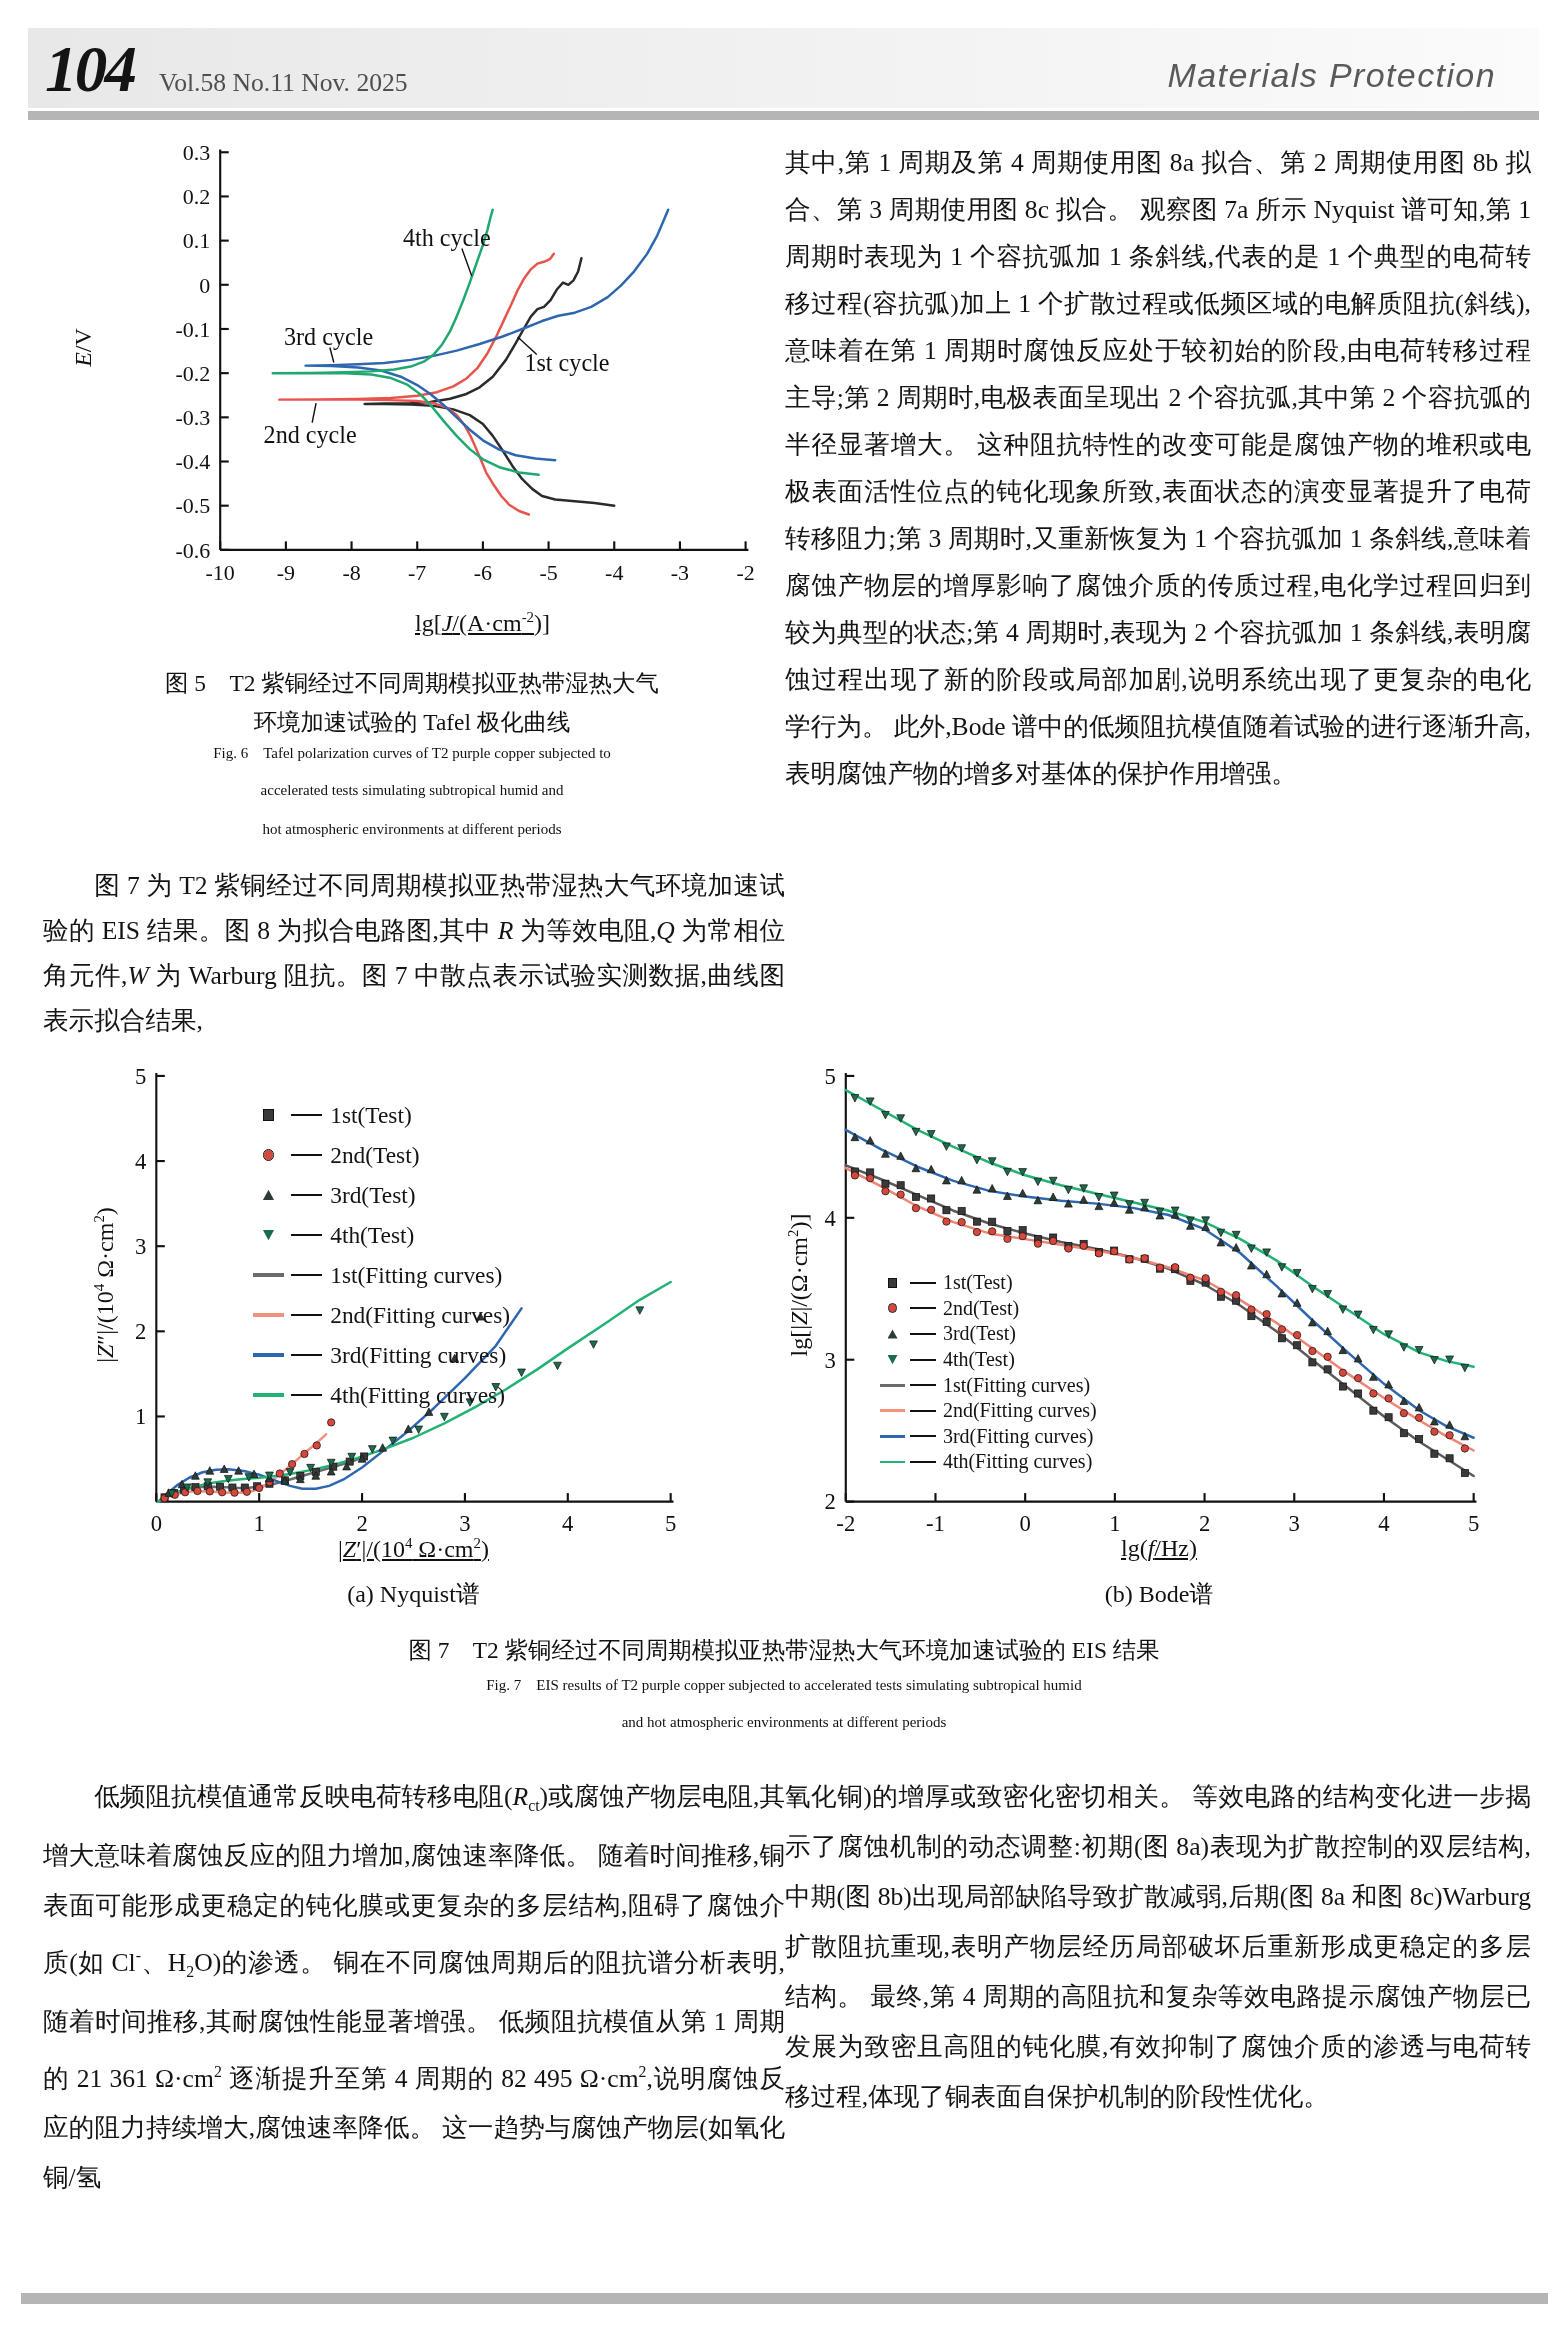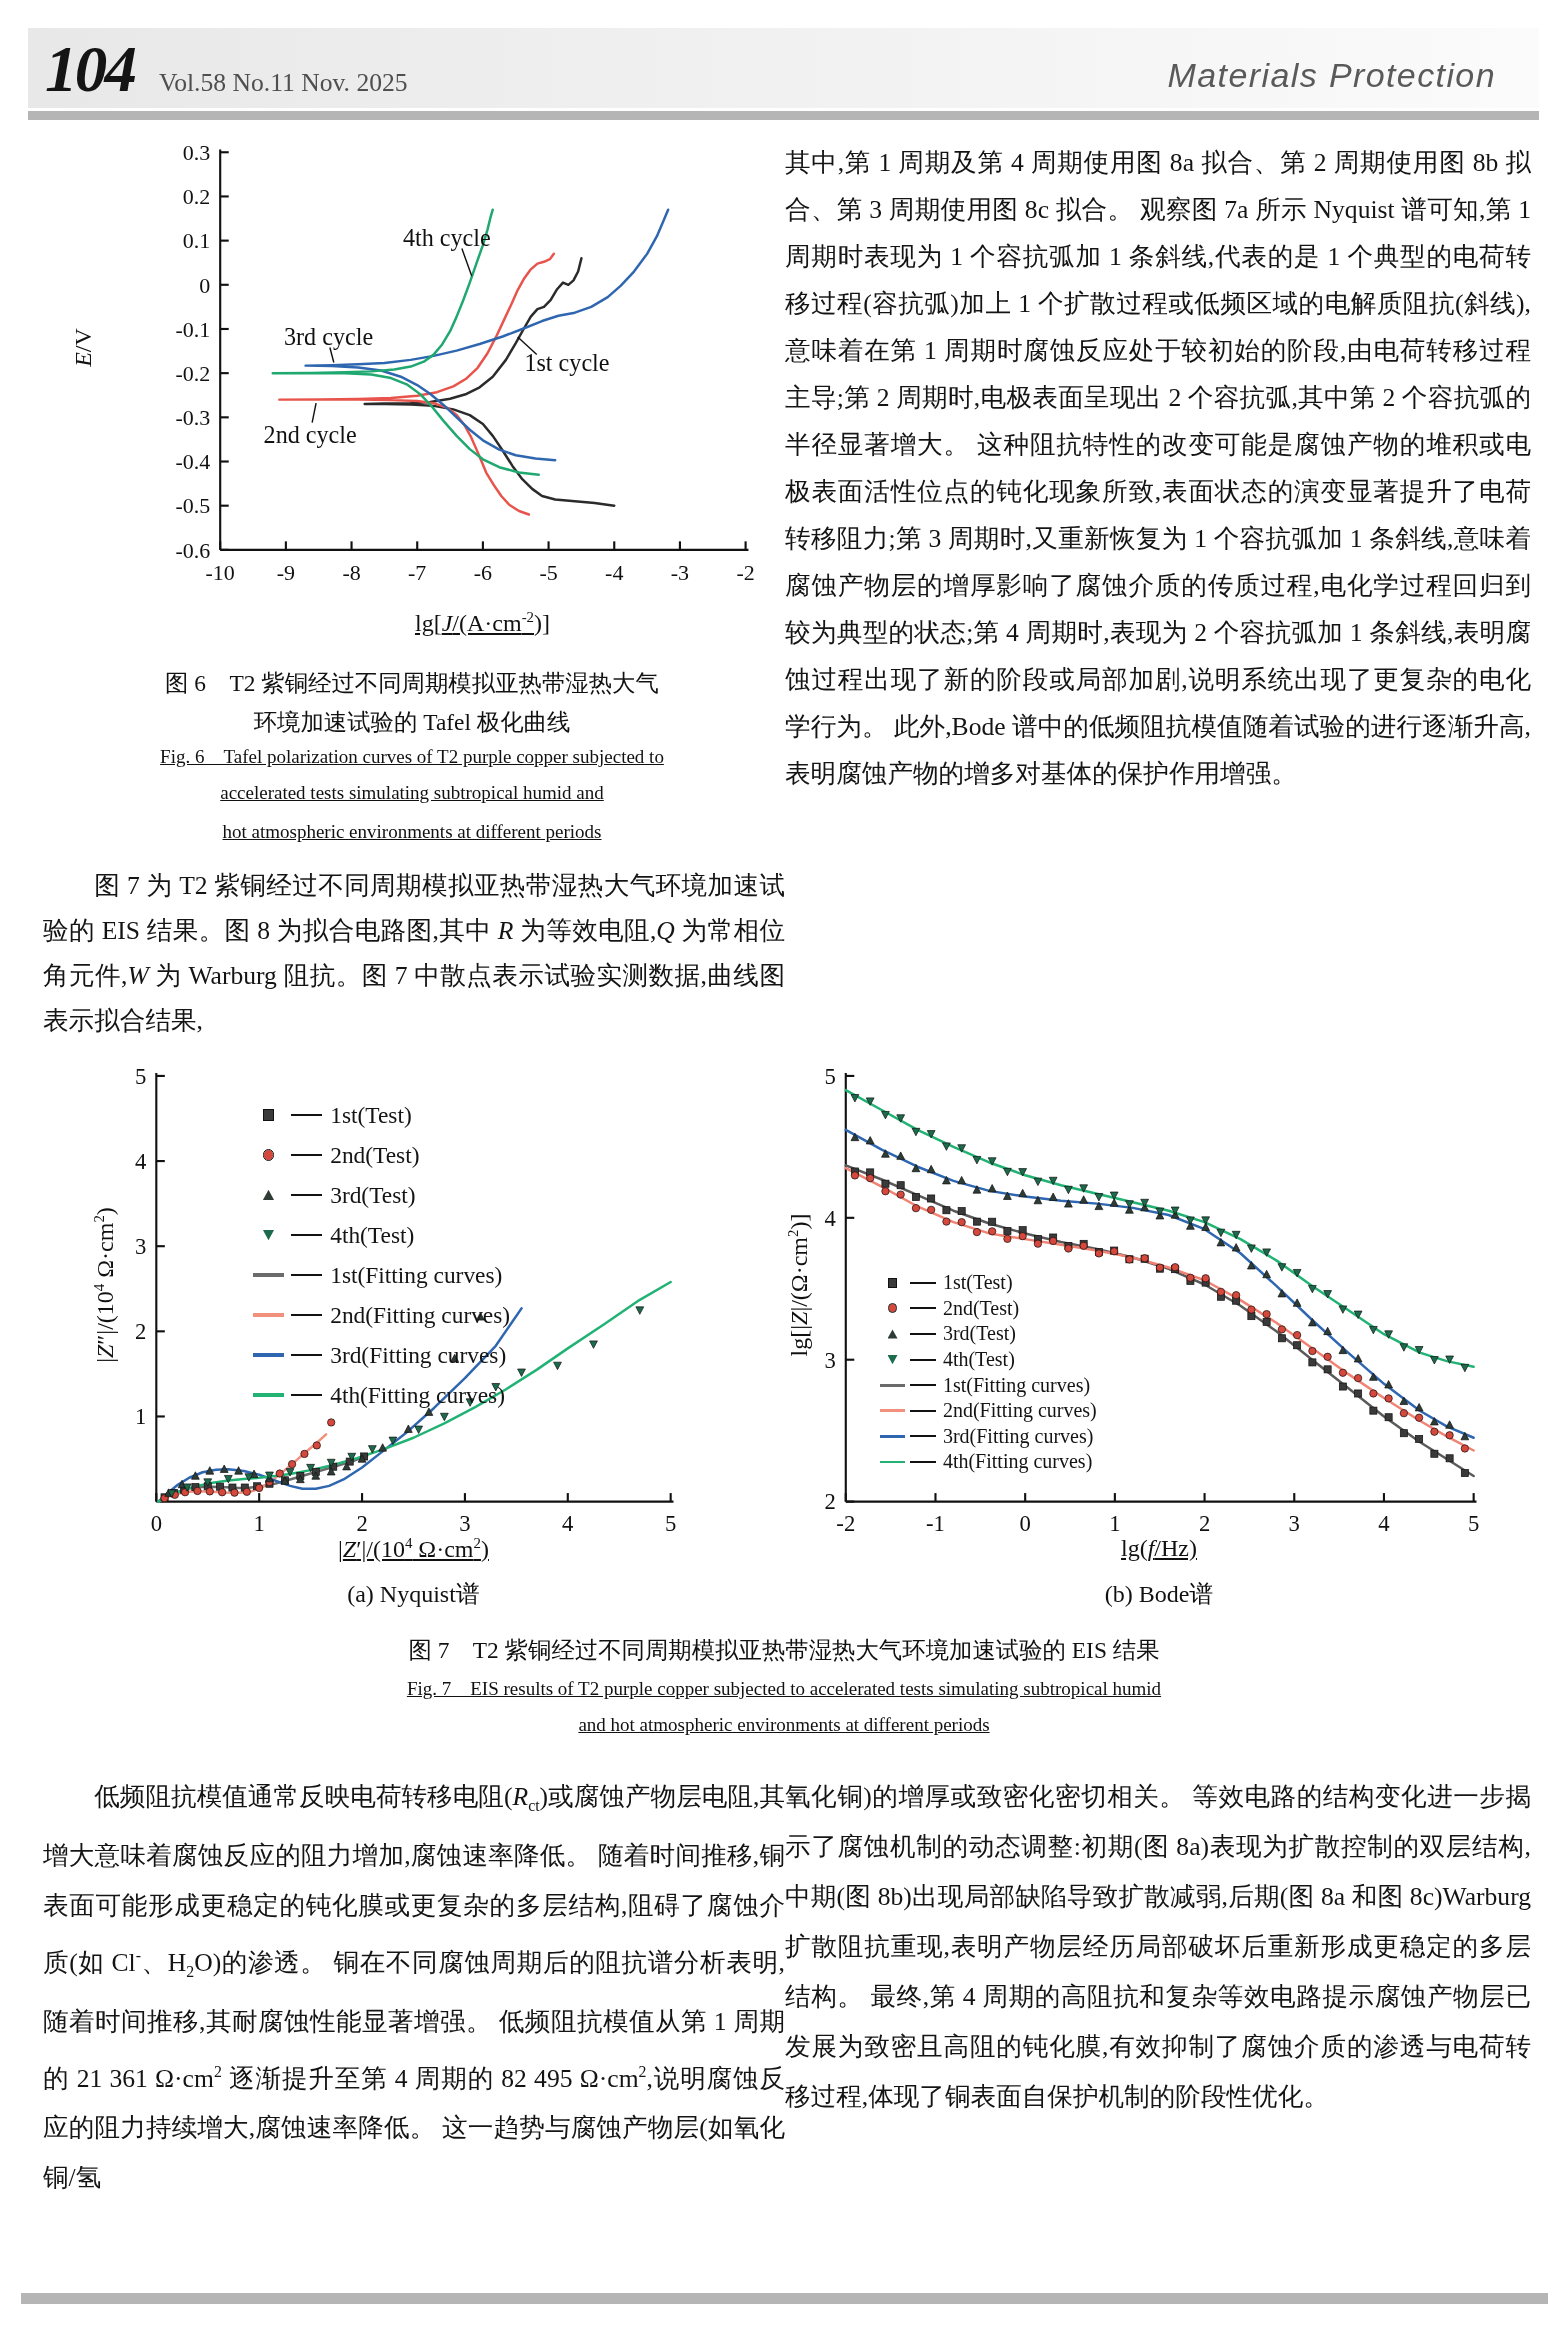--- a/index.html
+++ b/index.html
@@ -9,21 +9,21 @@
         background:linear-gradient(90deg,#e8e8e8 0%,#f2f2f2 55%,#fbfbfb 100%);}
   .page-num{position:absolute;left:17px;top:4.3px;font-size:65px;font-weight:bold;font-style:italic;
         letter-spacing:-2.8px;color:#141414;}
   .issue{position:absolute;left:131px;top:40px;font-size:25.6px;color:#4f4f4f;}
   .journal{position:absolute;right:43px;top:28px;font-size:34px;font-style:italic;color:#5a5a5a;
         font-family:Liberation Sans, sans-serif;letter-spacing:1.4px;}
   .rule{position:absolute;background:#b5b5b5;}
   .para{position:absolute;font-size:25.6px;text-align:justify;line-height:45px;color:#141414;}
   .para.indent{text-indent:2em;}
   .cap{position:absolute;text-align:center;font-size:23.4px;color:#111;}
-  .cap.en{font-size:19px;text-decoration:underline;}
+  .cap.en{font-size:15px;}
   .chart{position:absolute;}
   .axis-title-x{position:absolute;text-align:center;font-size:24px;color:#111;text-decoration:underline;}
   .axis-title-y{position:absolute;text-align:center;font-size:24px;color:#111;transform:rotate(-90deg);}
   .chart-sub{position:absolute;text-align:center;font-size:24px;color:#111;}
   sup,sub{font-size:62%;}
   .legend{position:absolute;}
   .legend-row{display:flex;align-items:center;}
   .legend-a .legend-row{height:40px;font-size:23.4px;}
   .legend-b .legend-row{height:25.6px;font-size:20px;}
   .mkcell{width:33px;display:flex;justify-content:center;align-items:center;}
@@ -116,21 +116,21 @@
         </g>
         <g>
           <line x1="349.5" y1="424.79999999999995" x2="355.05000000000007" y2="397.4222222222222" stroke="#111" stroke-width="2"></line>
           <text x="346.7249999999999" y="453.22222222222223" text-anchor="middle" font-size="34">2nd cycle</text>
         </g>
       </svg>
     <div class="axis-title-y" style="left:-87px;top:213px;width:213px;"><i>E</i>/V</div>
     <div class="axis-title-x" style="left:156px;top:488px;width:525px;">lg[<i>J</i>/(A·cm<sup>-2</sup>)]</div>
   </div>
 
-  <div class="cap" style="left:43px;top:667px;width:738px;">图 6　T2 紫铜经过不同周期模拟亚热带湿热大气</div>
+  <div class="cap" style="left:43px;top:667px;width:738px;">图 5　T2 紫铜经过不同周期模拟亚热带湿热大气</div>
   <div class="cap" style="left:43px;top:706px;width:738px;">环境加速试验的 Tafel 极化曲线</div>
   <div class="cap en" style="left:43px;top:744px;width:738px;">Fig. 6　Tafel polarization curves of T2 purple copper subjected to</div>
   <div class="cap en" style="left:43px;top:821px;width:738px;">hot atmospheric environments at different periods</div>
   <div class="cap en" style="left:43px;top:782px;width:738px;">accelerated tests simulating subtropical humid and</div>
 
   <div class="para indent" style="left:43px;top:863px;width:742px;">图 7 为 T2 紫铜经过不同周期模拟亚热带湿热大气环境加速试验的 EIS 结果。图 8 为拟合电路图,其中 <i>R</i> 为等效电阻,<i>Q</i> 为常相位角元件,<i>W</i> 为 Warburg 阻抗。图 7 中散点表示试验实测数据,曲线图表示拟合结果,</div>
 
   <div class="para" style="left:785px;top:139px;width:746px;line-height:47px;">其中,第 1 周期及第 4 周期使用图 8a 拟合、第 2 周期使用图 8b 拟合、第 3 周期使用图 8c 拟合。 观察图 7a 所示 Nyquist 谱可知,第 1 周期时表现为 1 个容抗弧加 1 条斜线,代表的是 1 个典型的电荷转移过程(容抗弧)加上 1 个扩散过程或低频区域的电解质阻抗(斜线),意味着在第 1 周期时腐蚀反应处于较初始的阶段,由电荷转移过程主导;第 2 周期时,电极表面呈现出 2 个容抗弧,其中第 2 个容抗弧的半径显著增大。 这种阻抗特性的改变可能是腐蚀产物的堆积或电极表面活性位点的钝化现象所致,表面状态的演变显著提升了电荷转移阻力;第 3 周期时,又重新恢复为 1 个容抗弧加 1 条斜线,意味着腐蚀产物层的增厚影响了腐蚀介质的传质过程,电化学过程回归到较为典型的状态;第 4 周期时,表现为 2 个容抗弧加 1 条斜线,表明腐蚀过程出现了新的阶段或局部加剧,说明系统出现了更复杂的电化学行为。 此外,Bode 谱中的低频阻抗模值随着试验的进行逐渐升高,表明腐蚀产物的增多对基体的保护作用增强。</div>
 
   <div id="chart-nyquist" class="chart" style="left:85px;top:1044px;width:696px;height:582px;"><svg width="696" height="525" viewBox="0 0 980 740">

